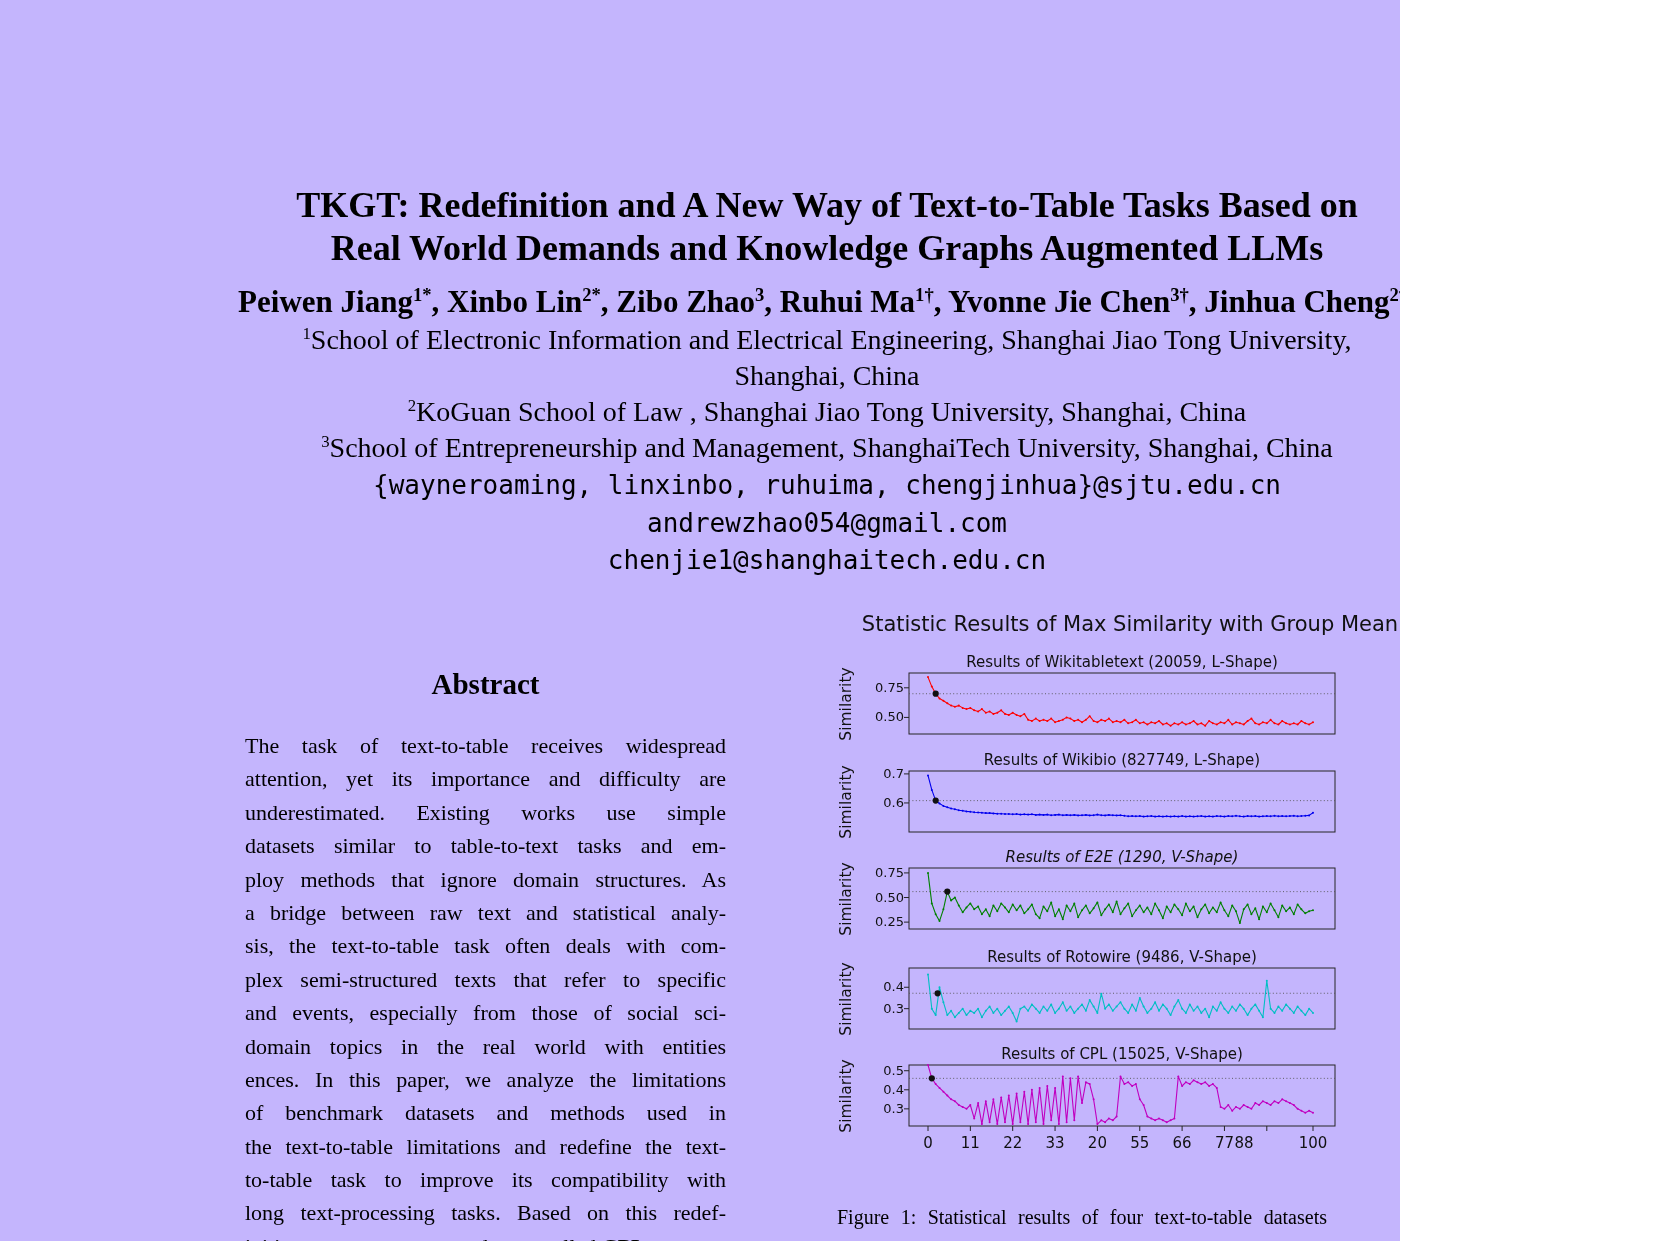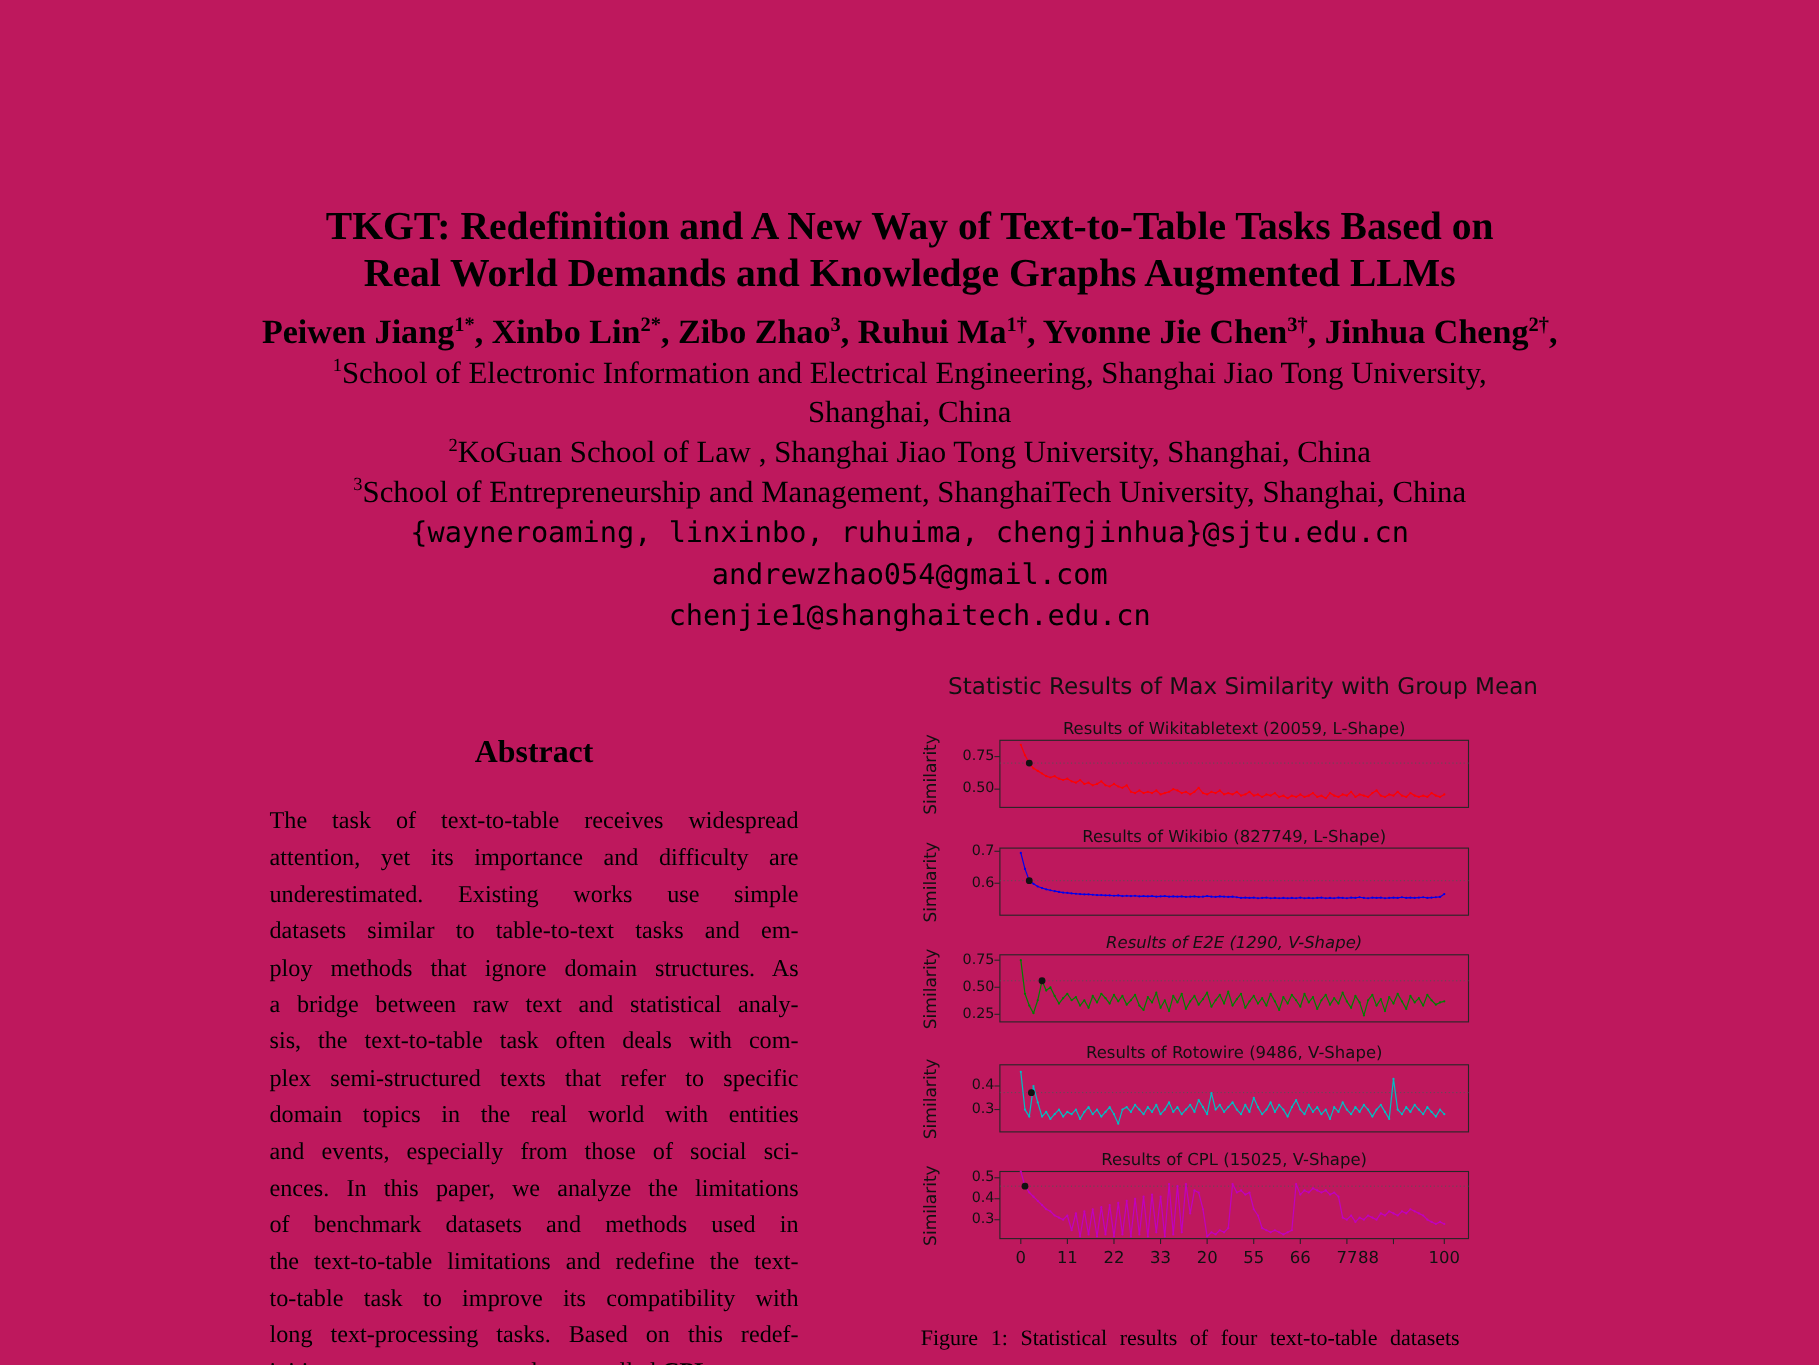--- a/index.html
+++ b/index.html
@@ -1,16 +1,16 @@
 <!DOCTYPE html>
 <html><head>
 <meta charset="utf-8">
 <style>
   html,body{margin:0;padding:0;background:#fff;}
-  .page{position:relative;width:1654px;height:1241px;background:#be185d;overflow:hidden;
+  .page{position:relative;width:1400px;height:1241px;background:#c4b5fd;overflow:hidden;
         font-family:"Liberation Serif",serif;color:#000;}
   .hline{position:absolute;left:0;width:1654px;text-align:center;white-space:nowrap;}
   .title-l{font-weight:bold;font-size:36px;line-height:40px;}
   sup{font-size:60%;line-height:0;}
   .authors-line{font-weight:bold;font-size:31px;}
   .affil-line{font-size:28px;}
   .email-line{font-family:"DejaVu Sans Mono","Liberation Mono",monospace;font-size:26px;}
   .abs-head{position:absolute;left:245px;top:668px;width:481px;text-align:center;
             font-weight:bold;font-size:29px;}
   .abs-body{position:absolute;left:245px;top:729px;width:481px;font-size:22px;}
@@ -54,22 +54,22 @@
   <div class="abs-head">Abstract</div>
   <div class="abs-body" id="abstract-body">
       <div class="abs-line">The task of text-to-table receives widespread</div>
       <div class="abs-line">attention, yet its importance and difficulty are</div>
       <div class="abs-line">underestimated. Existing works use simple</div>
       <div class="abs-line">datasets similar to table-to-text tasks and em-</div>
       <div class="abs-line">ploy methods that ignore domain structures. As</div>
       <div class="abs-line">a bridge between raw text and statistical analy-</div>
       <div class="abs-line">sis, the text-to-table task often deals with com-</div>
       <div class="abs-line">plex semi-structured texts that refer to specific</div>
+      <div class="abs-line">and events, especially from those of social sci-</div>
       <div class="abs-line">domain topics in the real world with entities</div>
-      <div class="abs-line">and events, especially from those of social sci-</div>
       <div class="abs-line">ences. In this paper, we analyze the limitations</div>
       <div class="abs-line">of benchmark datasets and methods used in</div>
       <div class="abs-line">the text-to-table limitations and redefine the text-</div>
       <div class="abs-line">to-table task to improve its compatibility with</div>
       <div class="abs-line">long text-processing tasks. Based on this redef-</div>
       <div class="abs-line-partial">inition, we propose a new dataset called <b>CPL</b></div>
     </div>
 
   <div class="fig-wrap" id="fig-wrap">
     <div class="suptitle">Statistic Results of Max Similarity with Group Mean</div>

